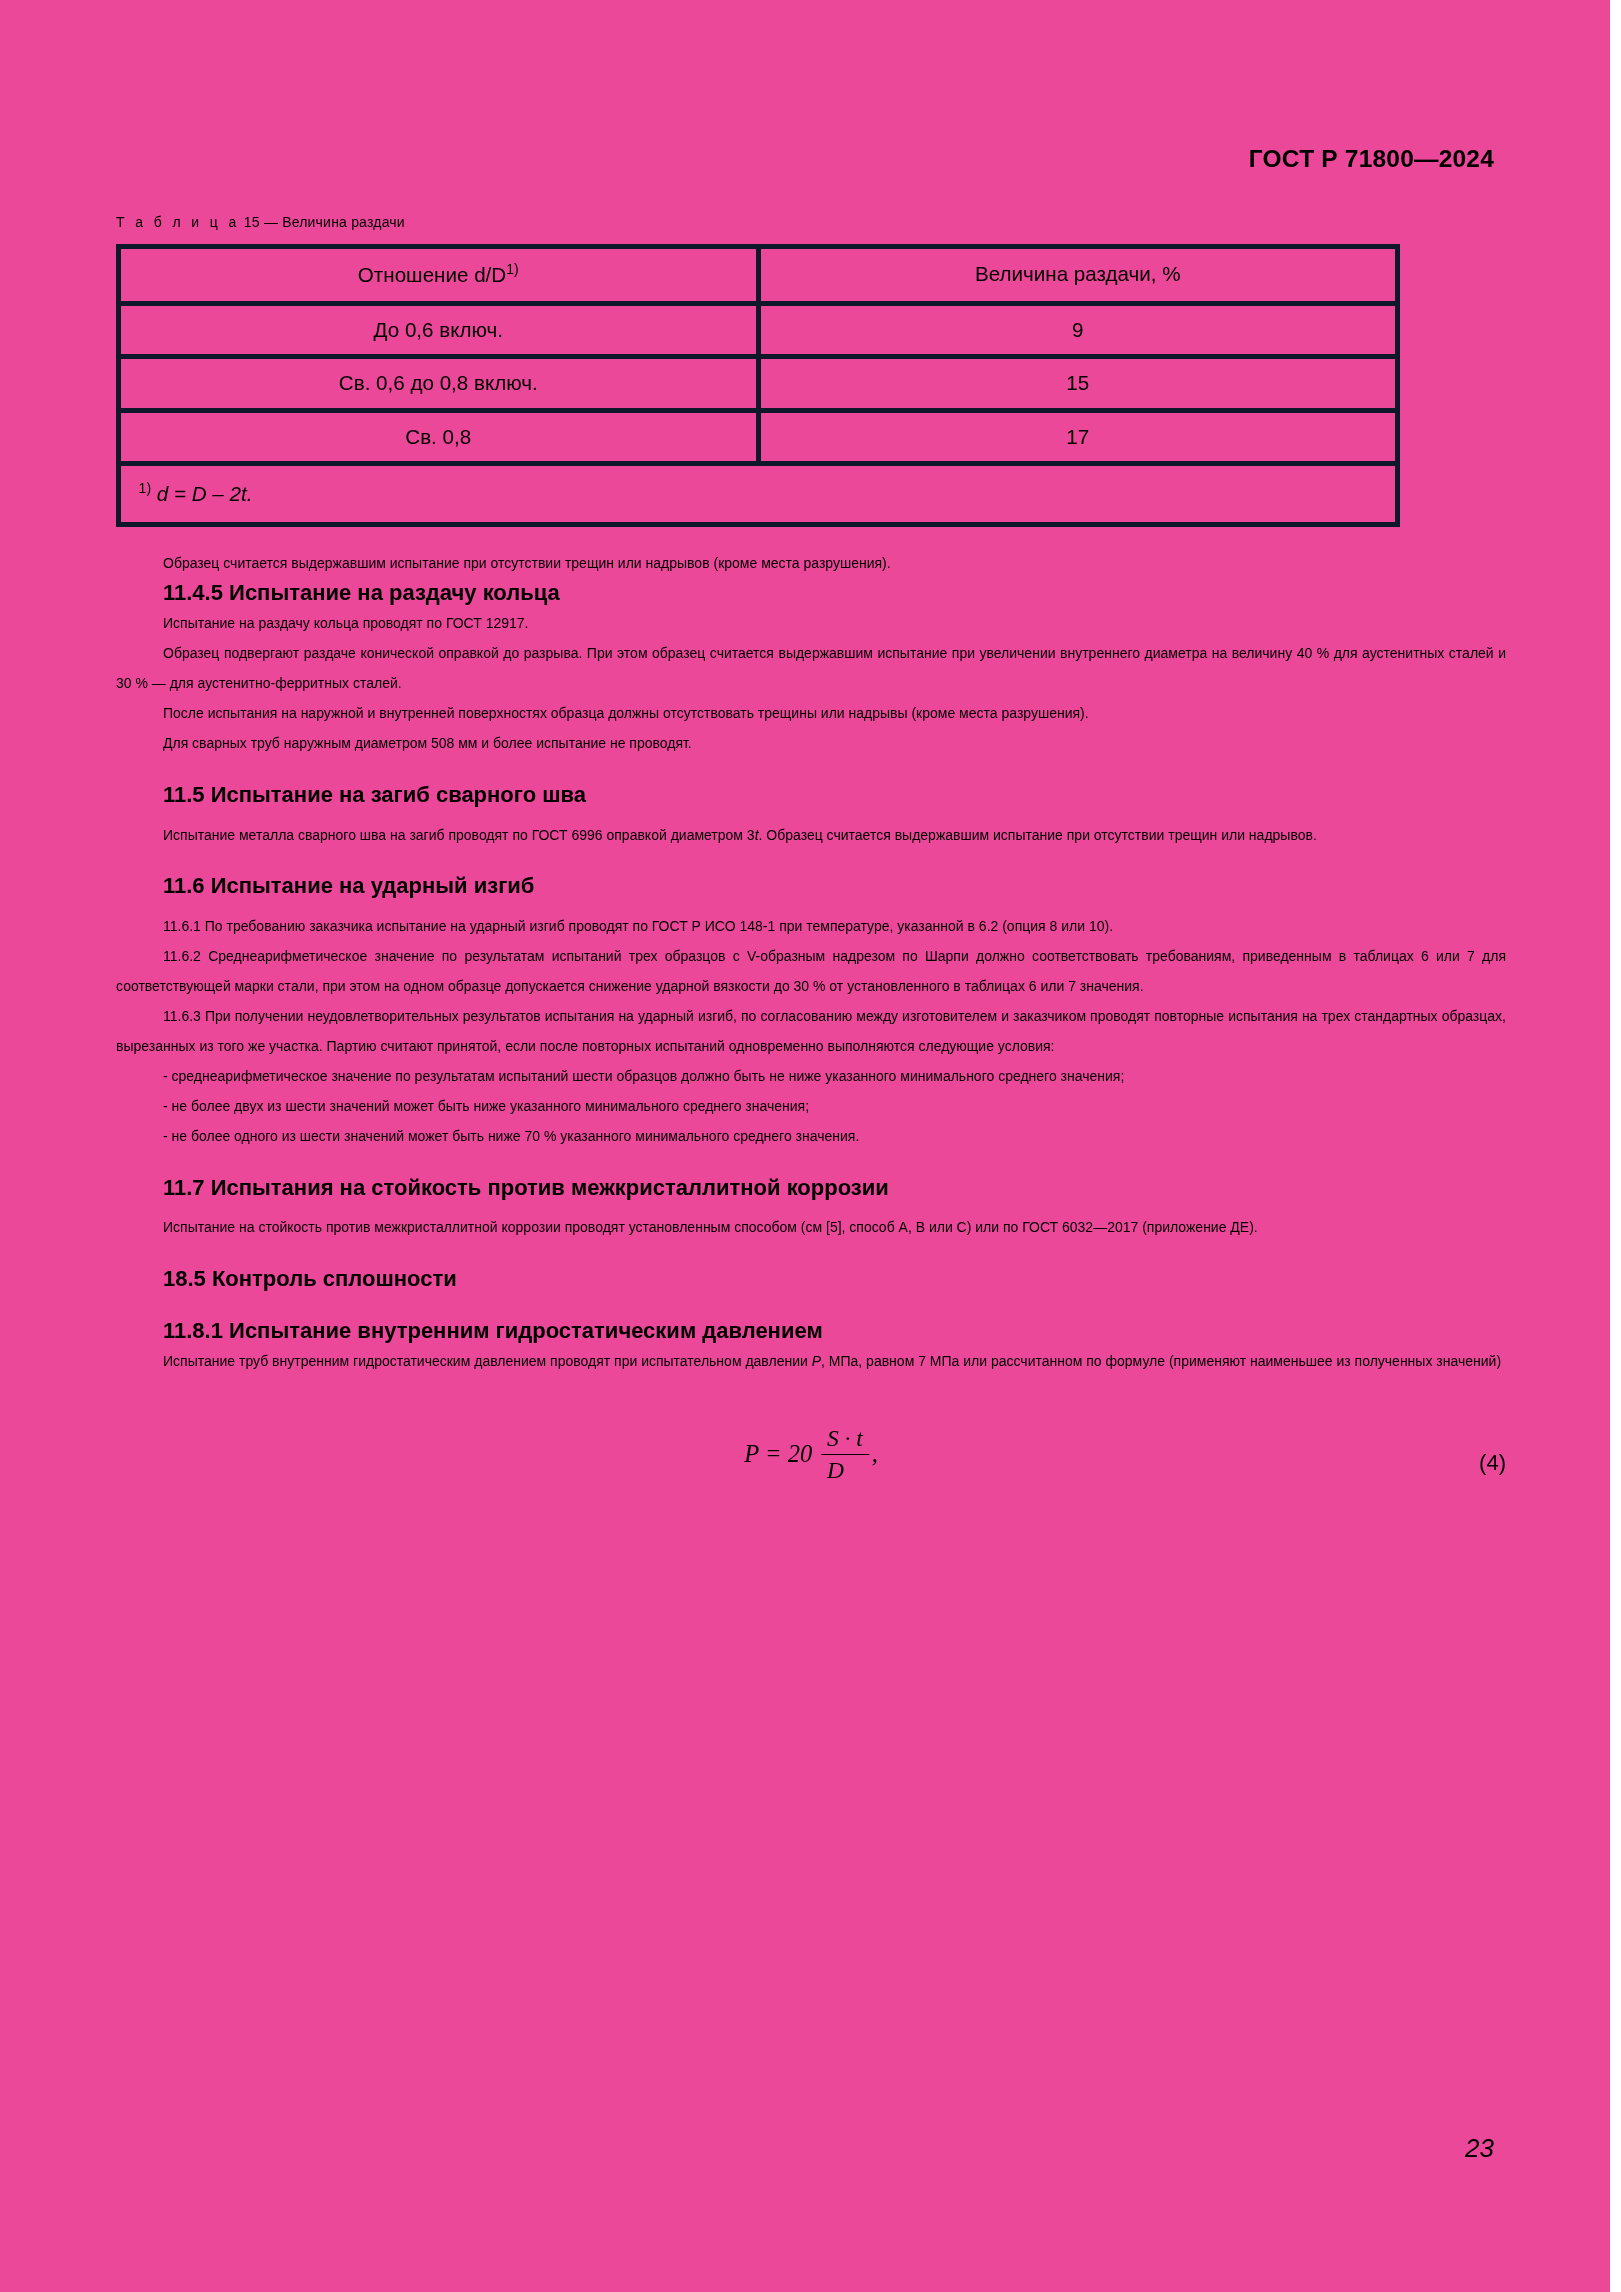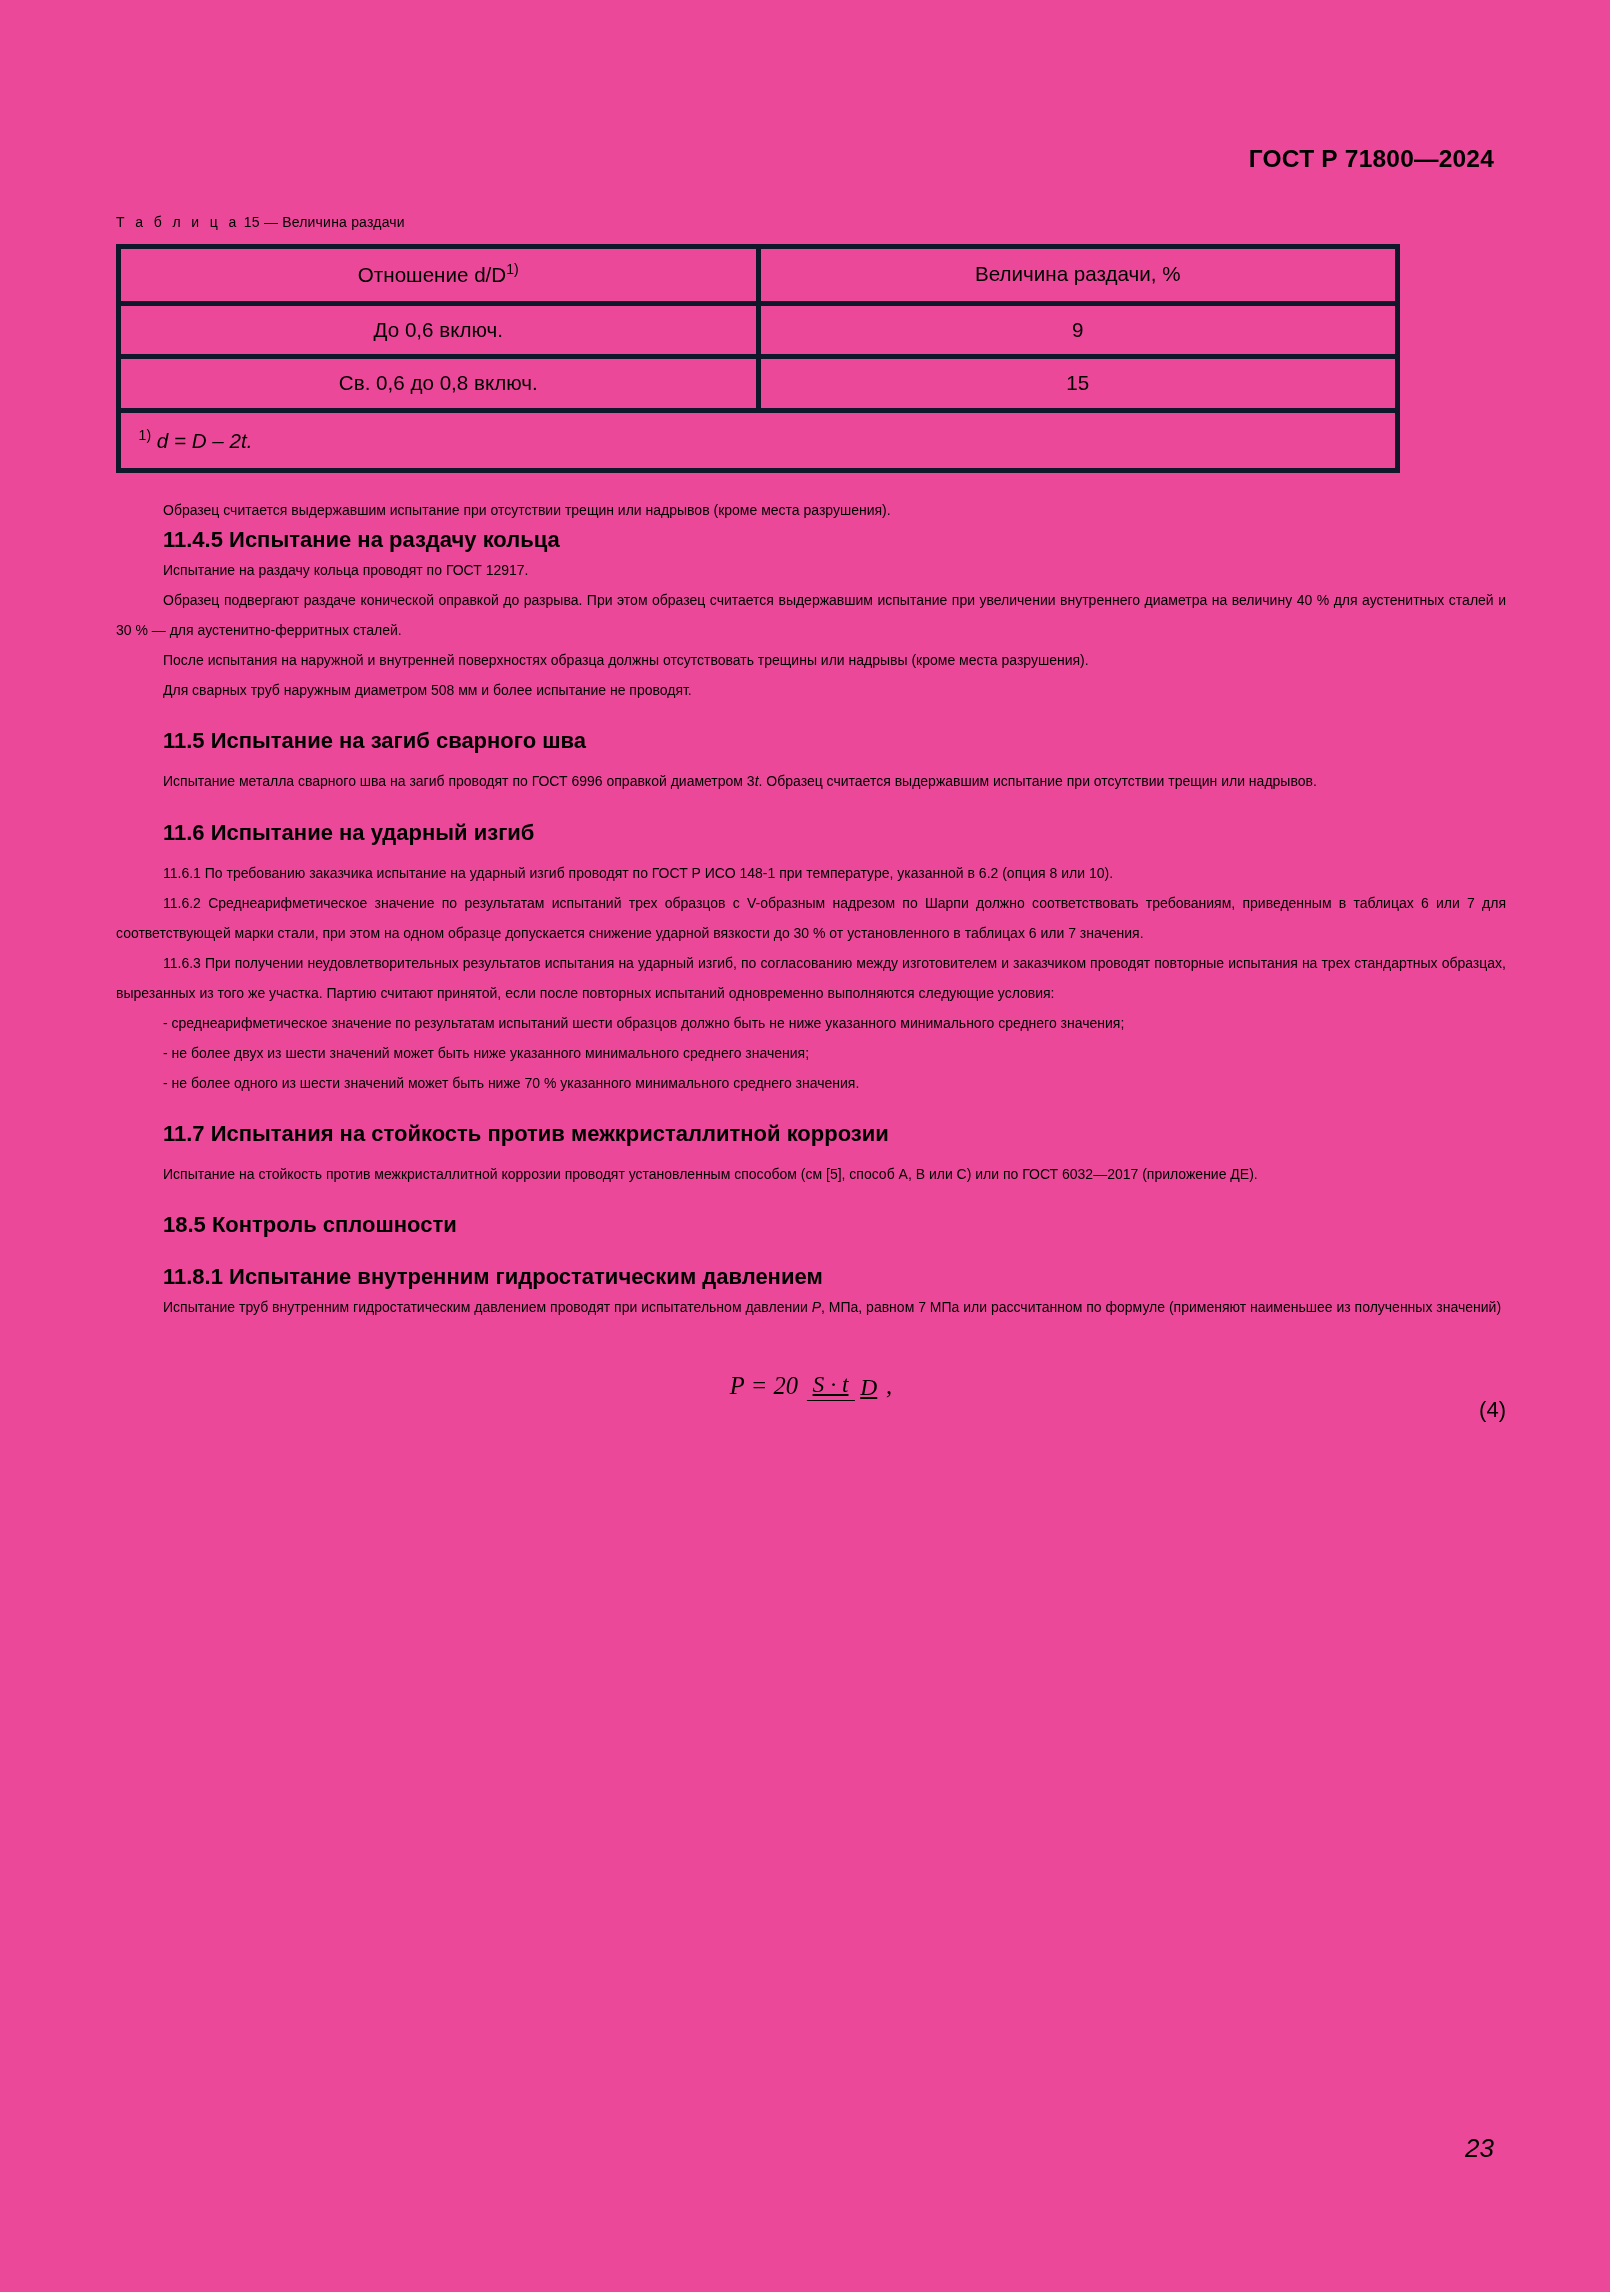--- a/index.html
+++ b/index.html
@@ -94,25 +94,24 @@
     transform: translateX(-50%);
     font-size: 24.5px;
     font-style: italic;
     font-family: "Liberation Serif", serif;
     display: flex;
     align-items: center;
     white-space: nowrap;
   }
   .frac {
     display: inline-flex;
-    flex-direction: row;
-    align-items: flex-end;
+    flex-direction: column;
+    align-items: flex-start;
     margin: 0 2.9px;
     vertical-align: middle;
-    text-decoration: underline;
   }
   .frac .num {
     padding: 0 5.9px 2px 5.9px;
     border-bottom: 1.5px solid #000;
     font-size: 23.5px;
   }
   .frac .den {
     padding: 2px 5.9px 0 5.9px;
     font-size: 23.5px;
   }
@@ -161,20 +160,24 @@
           </td>
           <td class="head">Величина раздачи, %</td>
         </tr>
         <tr>
           <td>До 0,6 включ.</td>
           <td>9</td>
         </tr>
         <tr>
           <td>Св. 0,6 до 0,8 включ.</td>
           <td>15</td>
+        </tr>
+        <tr>
+          <td>Св. 0,8</td>
+          <td>17</td>
         </tr>
         <tr>
           <td class="note" colspan="2">
             <sup>1)</sup>
             <i class="it">d = D – 2t.</i>
           </td>
         </tr>
       </tbody>
     </table>
 

